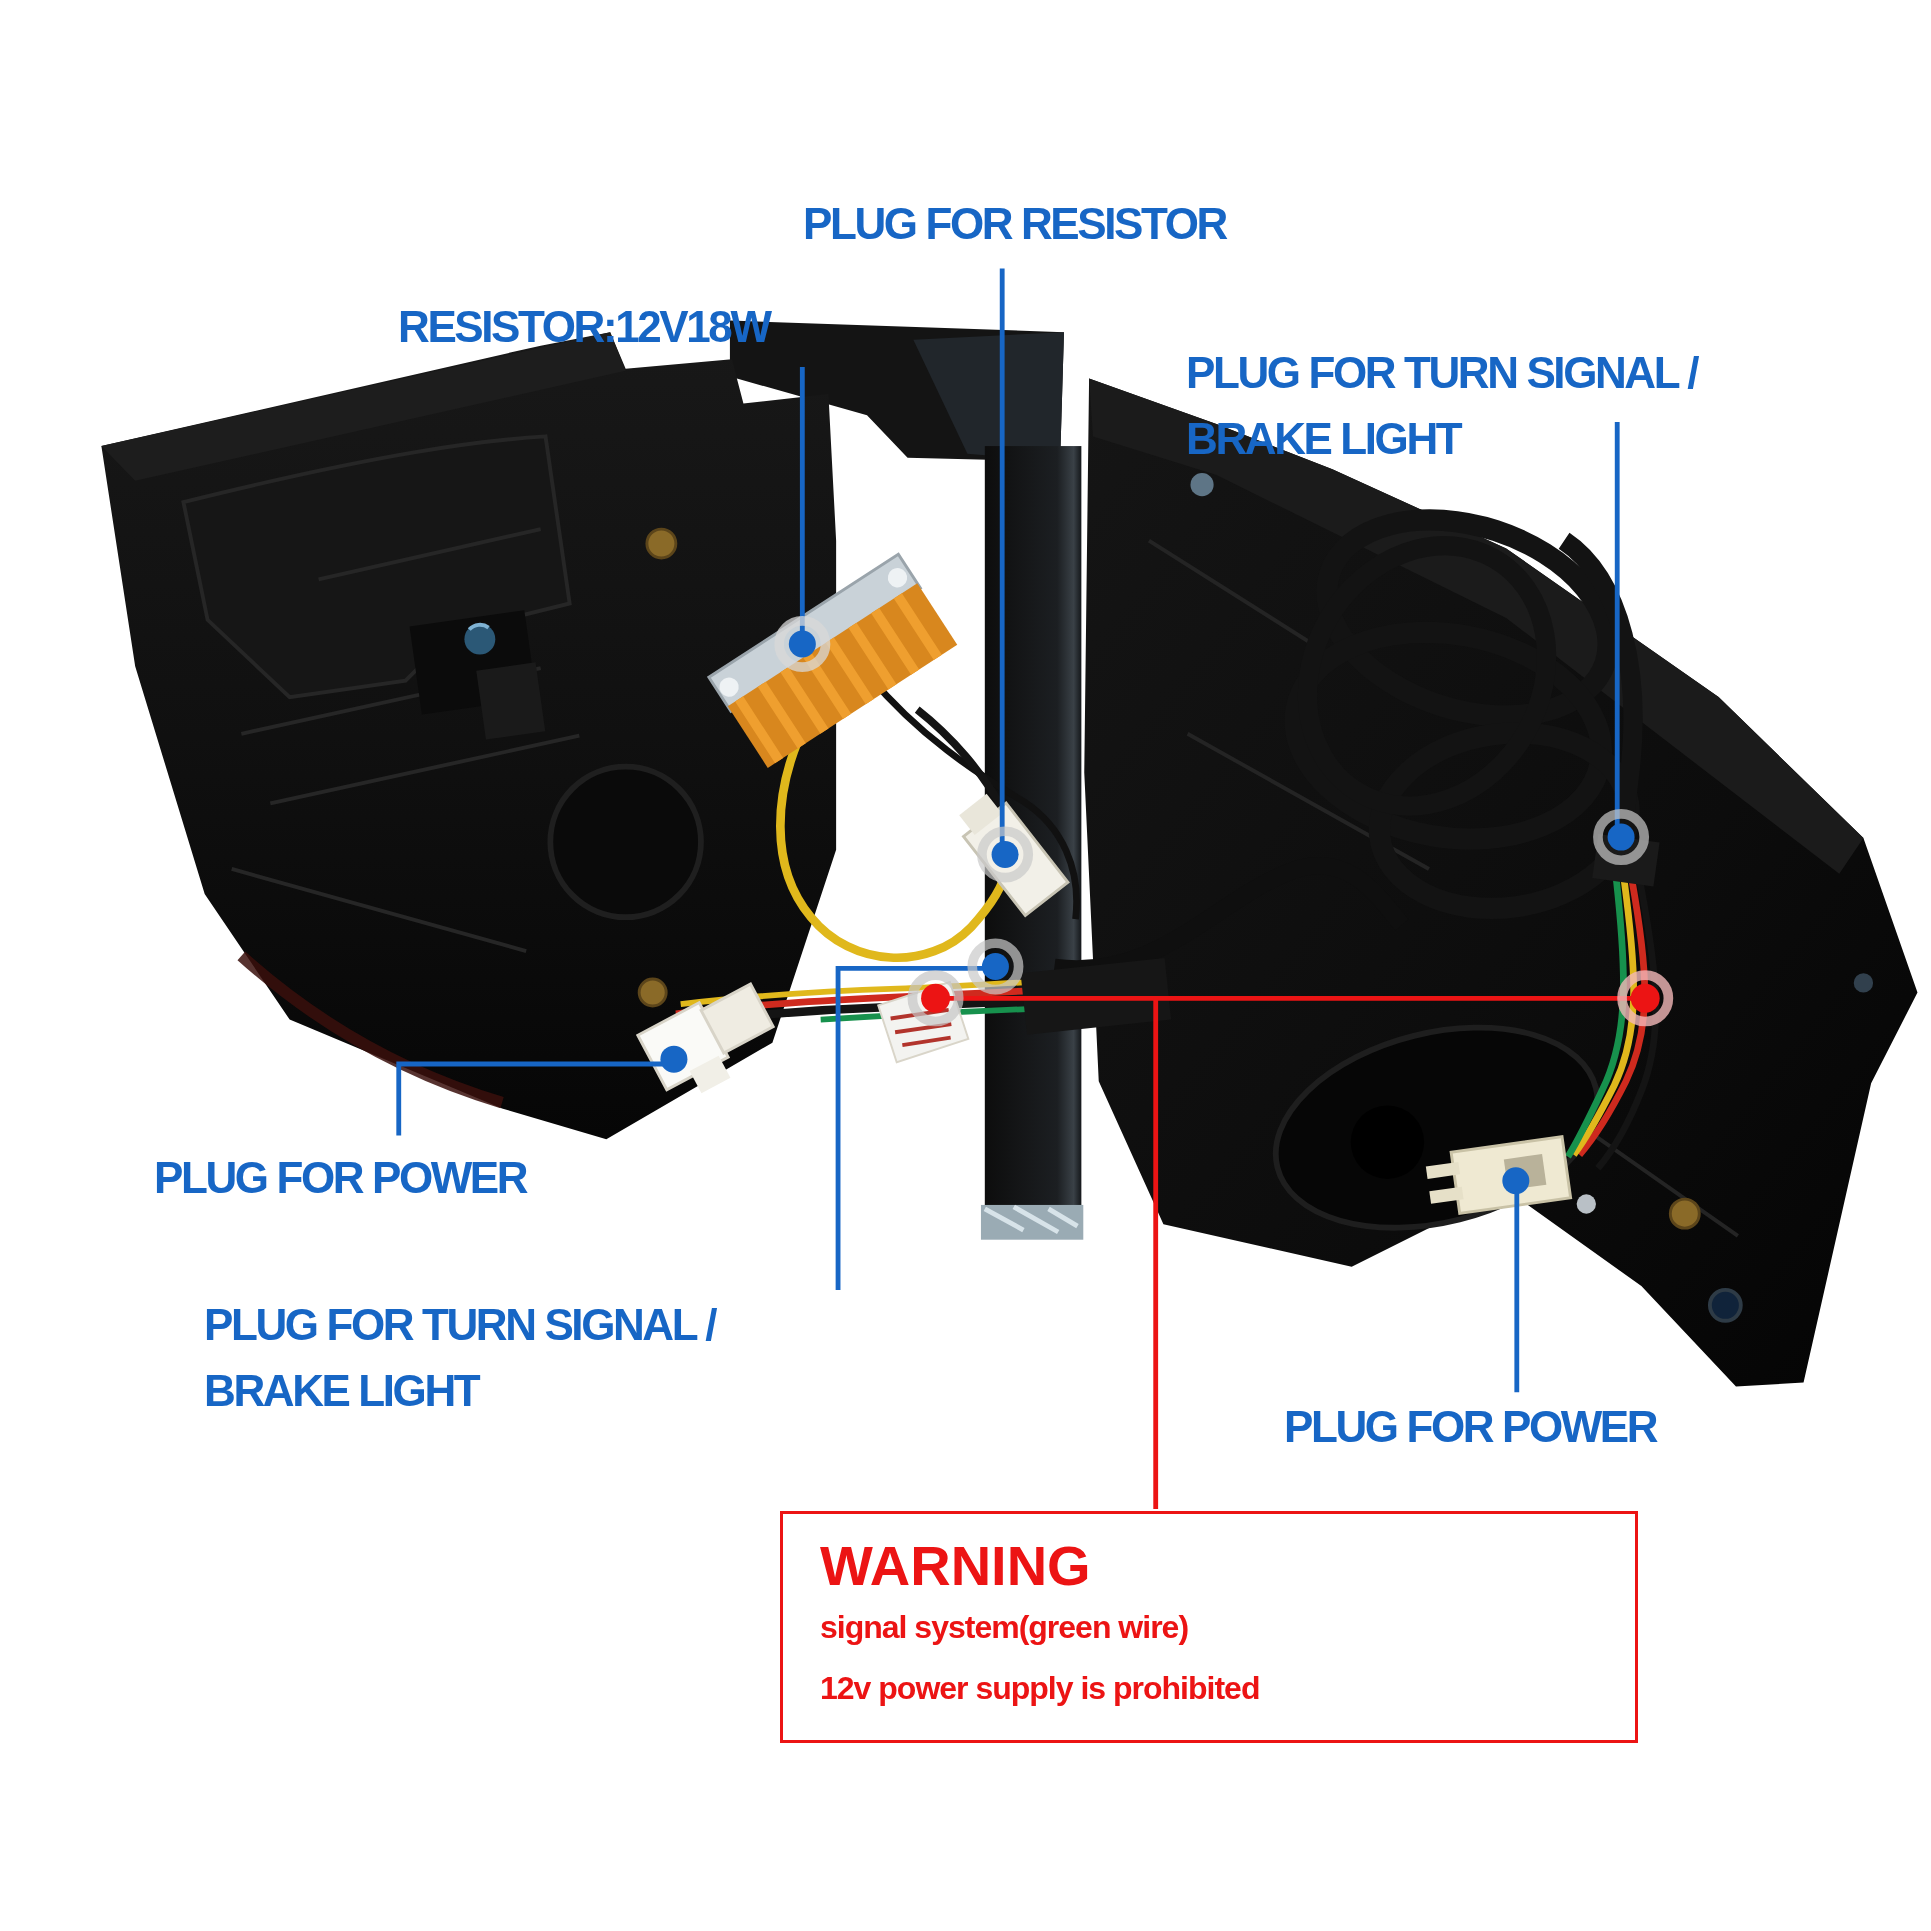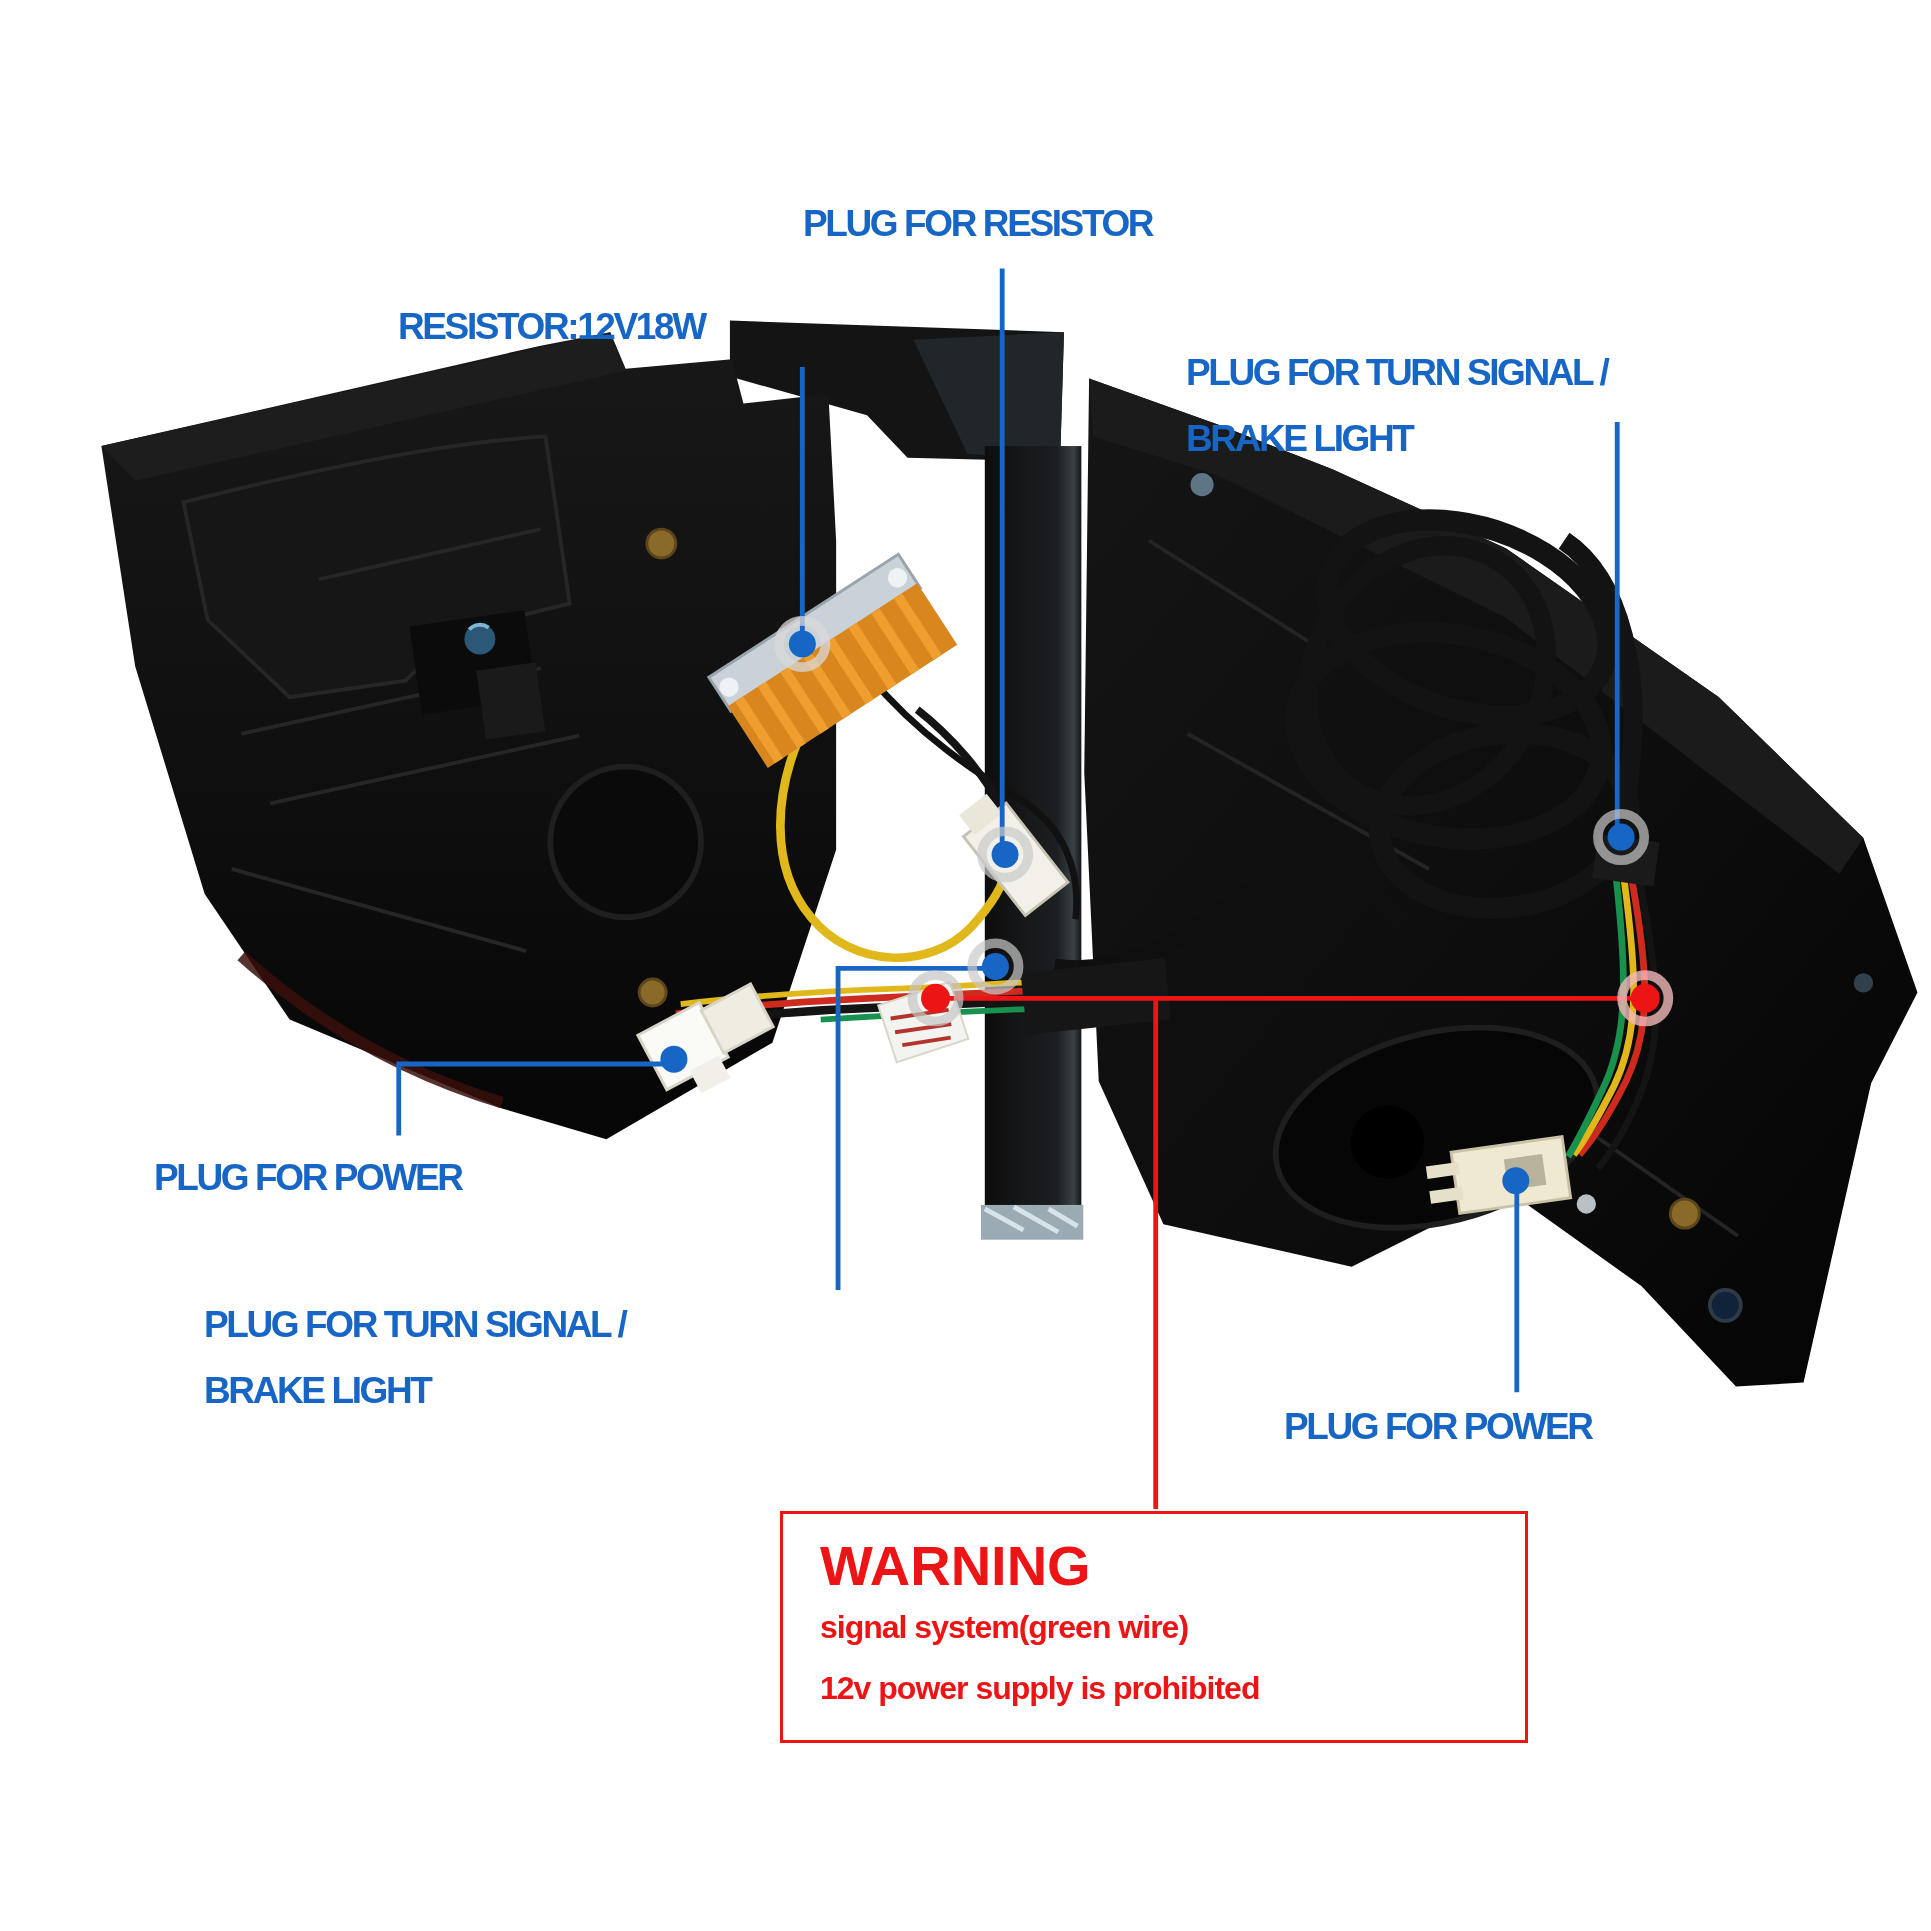--- a/index.html
+++ b/index.html
@@ -1,21 +1,21 @@
 <!DOCTYPE html>
 <html><head>
 <meta charset="utf-8">
 <style>
   html,body{margin:0;padding:0;background:#ffffff;}
   #stage{position:relative;width:1931px;height:1931px;background:#ffffff;overflow:hidden;
          font-family:"Liberation Sans","DejaVu Sans",sans-serif;}
-  .callout{position:absolute;color:#1766C5;font-weight:700;font-size:37px;
+  .callout{position:absolute;color:#1766C5;font-weight:700;font-size:44px;
            letter-spacing:-2.4px;white-space:nowrap;line-height:66px;}
   #figure-svg{position:absolute;left:0;top:0;}
-  #warning-box{position:absolute;left:780px;top:1511px;width:748px;height:232px;
+  #warning-box{position:absolute;left:780px;top:1511px;width:858px;height:232px;
                border:3.9px solid #EC1414;box-sizing:border-box;padding:21px 0 0 37px;}
   #warning-title{color:#EC1414;font-weight:700;font-size:56px;line-height:62px;letter-spacing:0px;}
   .warning-line{color:#EC1414;font-weight:700;font-size:32px;line-height:61px;letter-spacing:-1px;white-space:nowrap;}
 </style>
 </head>
 <body>
 
 <div id="stage">
 
   <svg id="figure-svg" width="1931" height="1931" viewBox="0 0 2000 2000">

